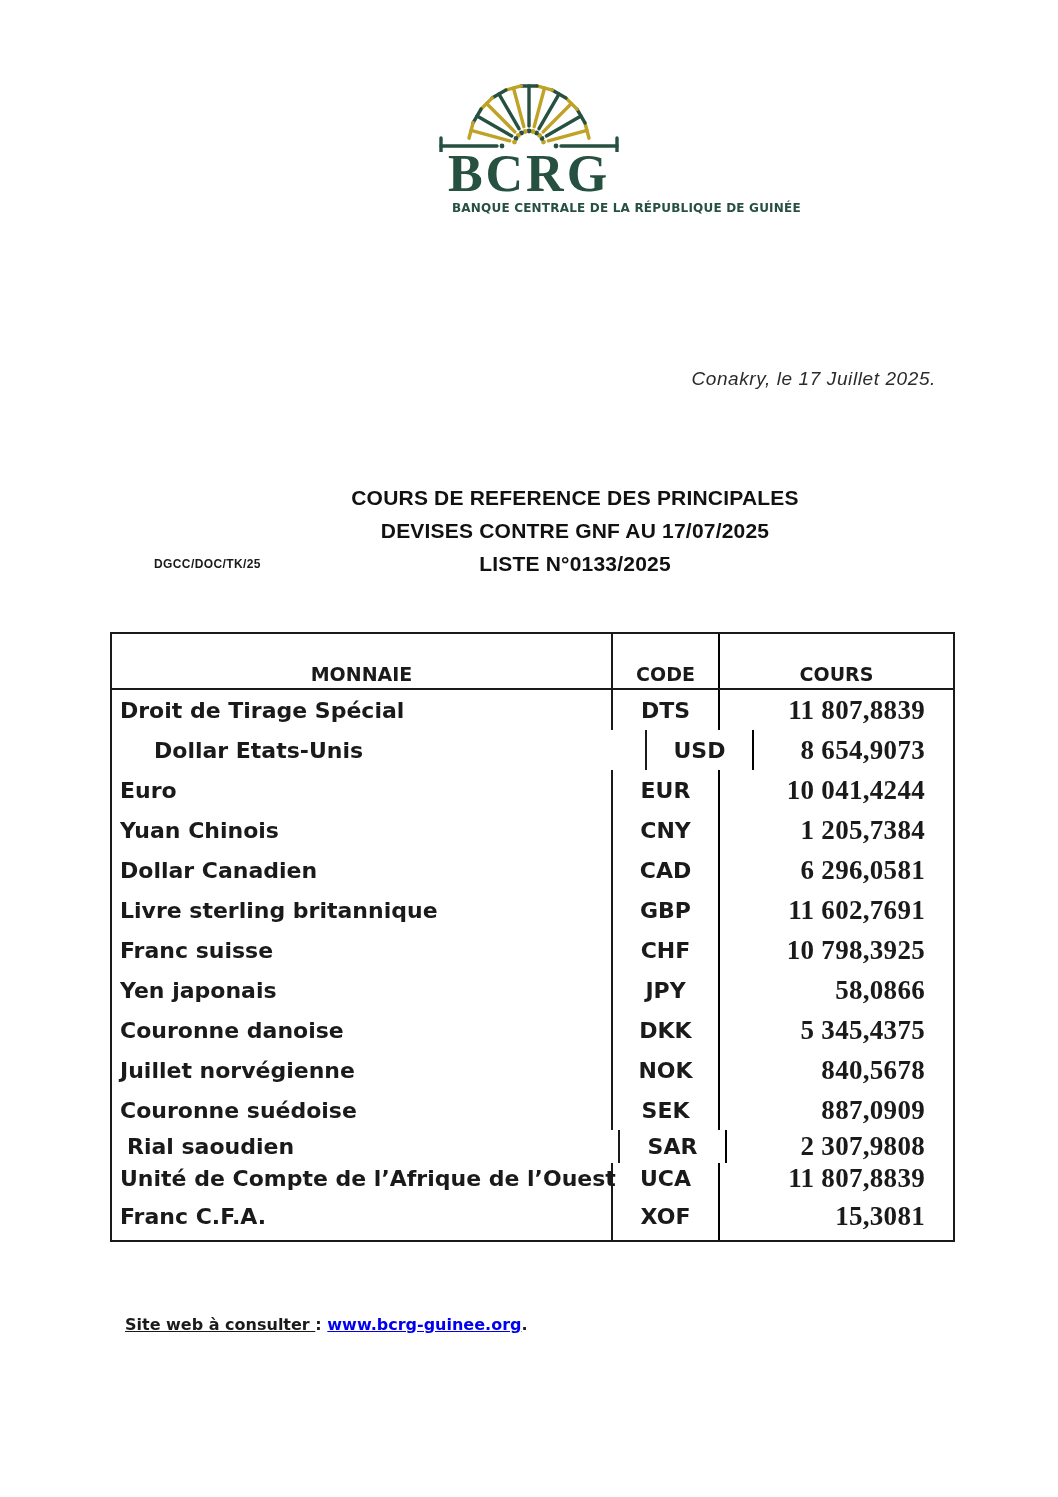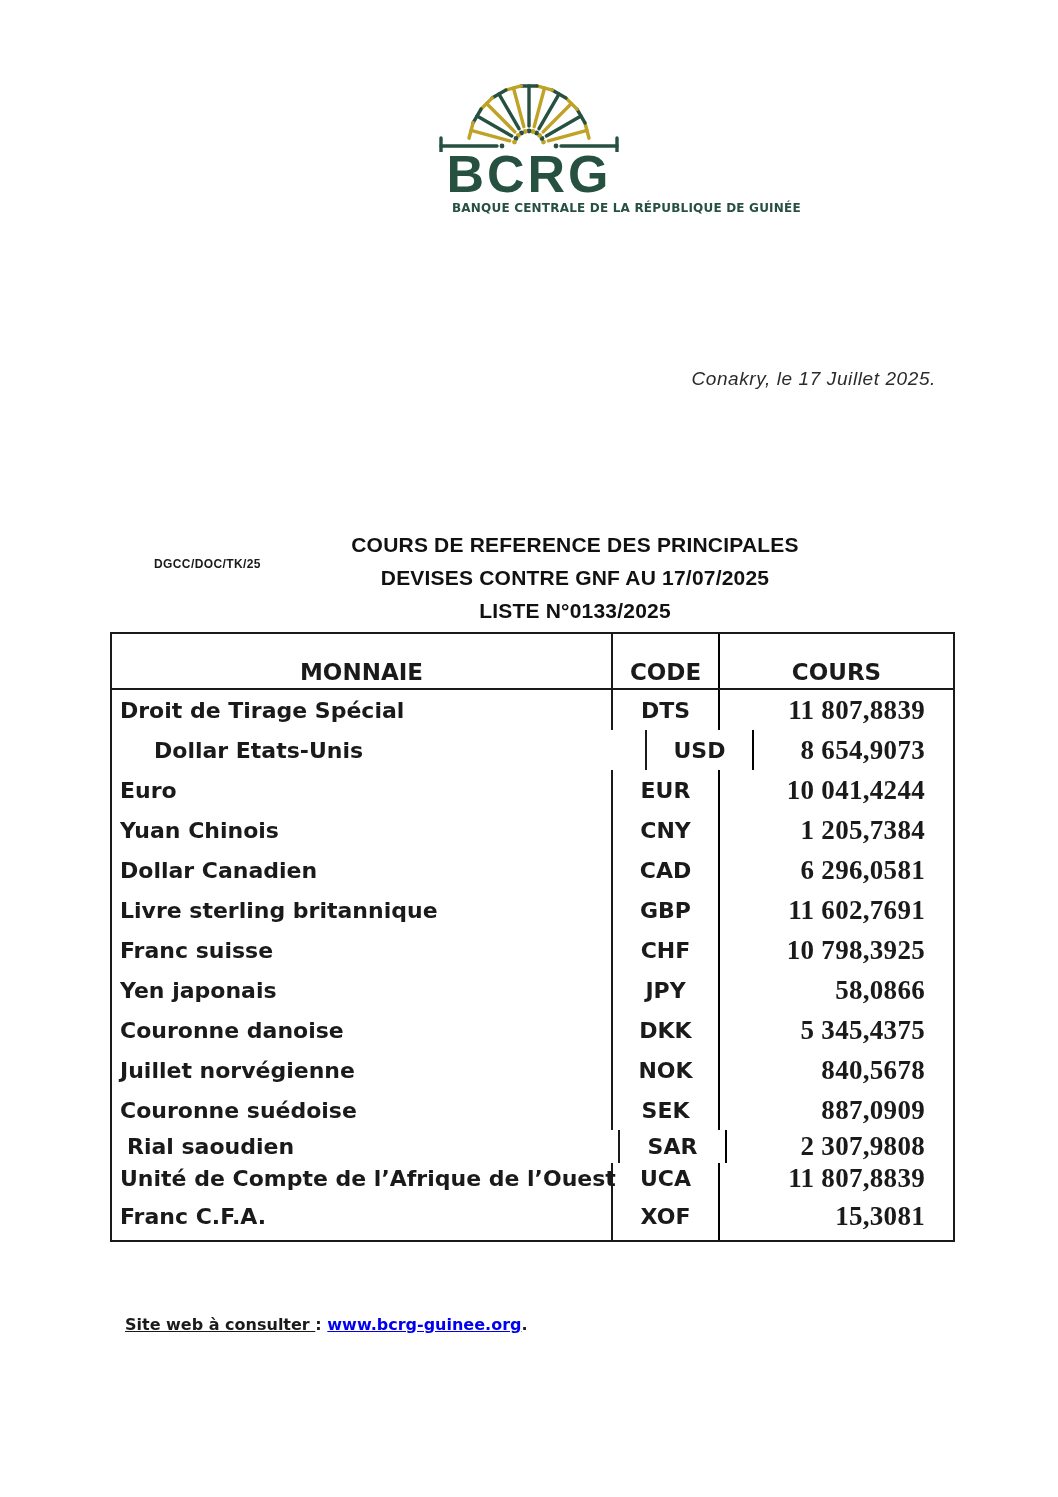--- a/index.html
+++ b/index.html
@@ -9,21 +9,21 @@
     margin:0 auto;
     background:#ffffff;
     font-family:"Liberation Sans",sans-serif;
     color:#1a1a1a;
     overflow:hidden;
   }
   
   .logo{position:absolute;left:436px;top:64px;width:186px;text-align:center;}
   .logo svg{display:block;margin:0 auto;}
   .logo-acronym{
-    font-family:Liberation Sans, sans-serif;
+    font-family:Liberation Serif, serif;
     font-weight:bold;font-size:52px;line-height:1.0;
     letter-spacing:3px;margin-top:-4px;
   }
   .logo-subtitle{
     font-family:"DejaVu Sans",sans-serif;
     font-weight:bold;font-size:12px;line-height:1.2;
     letter-spacing:0.2px;white-space:nowrap;margin-top:1px;padding-left:16px;
   }
   
   .dateline{
@@ -31,35 +31,35 @@
     text-align:right;font-style:italic;font-size:19px;
     letter-spacing:0.6px;color:#2b2b2b;
   }
   
   .ref{
     position:absolute;left:154px;top:557px;
     font-weight:bold;font-size:12px;letter-spacing:0.4px;
   }
   
   .title{
-    position:absolute;left:264px;top:528px;width:622px;
+    position:absolute;left:264px;top:481px;width:622px;
     text-align:center;font-weight:bold;font-size:21px;
     line-height:33px;letter-spacing:0.2px;color:#111;
   }
   
   .rates-table{
     position:absolute;left:110px;top:632px;width:845px;
     border:2px solid #1a1a1a;box-sizing:border-box;
     font-family:"DejaVu Sans",sans-serif;
   }
   .thead,.row{display:grid;grid-template-columns:501px 107px 1fr;}
   .thead{height:54px;border-bottom:2px solid #1a1a1a;}
   .thead .cell{
     display:flex;align-items:flex-end;justify-content:center;
-    font-weight:bold;font-size:23px;padding-bottom:3px;
+    font-weight:bold;font-size:19px;padding-bottom:3px;
   }
   .c-monnaie{border-right:2px solid #1a1a1a;box-sizing:border-box;}
   .c-code{border-right:2px solid #000000;box-sizing:border-box;}
   .row .c-monnaie{
     display:flex;align-items:center;padding-left:8px;
     font-weight:bold;font-size:22px;white-space:nowrap;
   }
   .row .c-code{
     display:flex;align-items:center;justify-content:center;
     font-weight:bold;font-size:22px;

